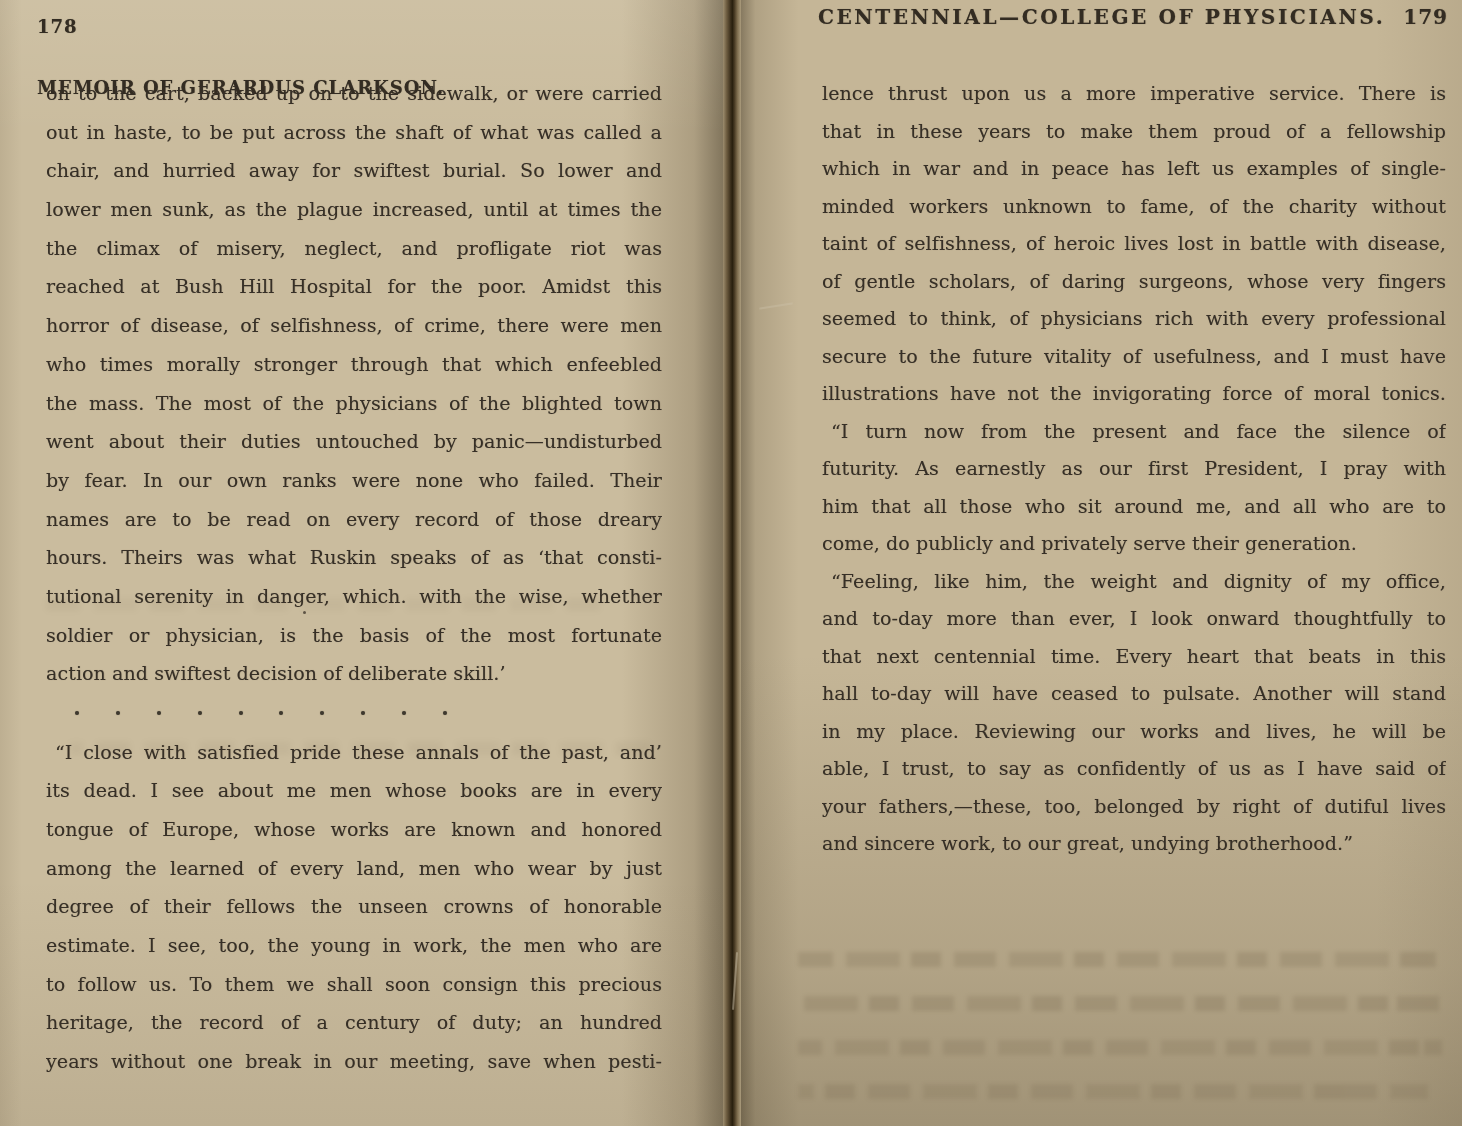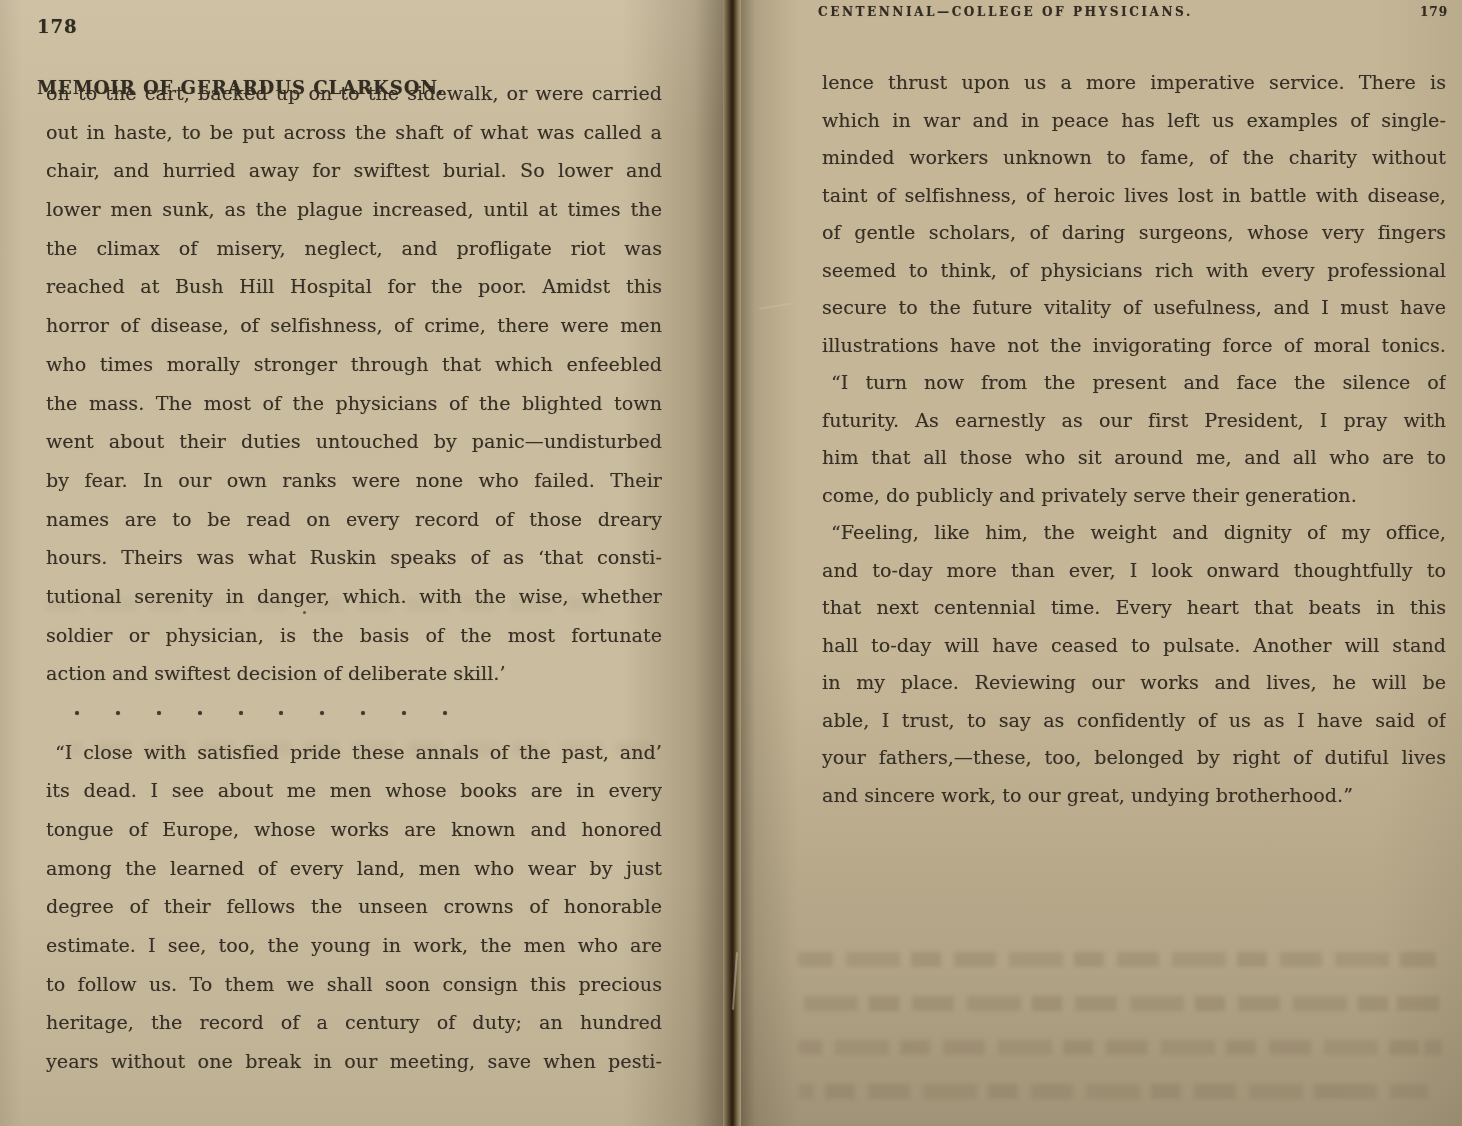--- a/index.html
+++ b/index.html
@@ -29,29 +29,29 @@
     background:linear-gradient(90deg,#9d8d6f 0%,#6e5d41 20%,#3c301c 42%,#281f0e 52%,#4a3c25 64%,#7e6d4e 80%,#ab9c7d 100%);
   }
 
   
   .running-head{
     position:absolute;display:flex;align-items:baseline;
     font-weight:700;color:#332c22;
     text-shadow:0.3px 0.3px 0.8px rgba(50,42,30,0.45);
   }
   .left-head{left:37px;top:16px;gap:40px;font-size:18px;letter-spacing:1px;flex-direction:column;}
-  .right-head{left:77px;right:14px;top:5px;justify-content:space-between;font-size:12px;}
+  .right-head{left:77px;right:14px;top:5px;justify-content:space-between;font-size:20px;}
   .right-head .head-title{letter-spacing:2.6px;}
   .pagenum{letter-spacing:1px;}
 
   
   .body-text{position:absolute;color:#362f26;font-size:19px;
     text-shadow:0.3px 0.3px 0.7px rgba(54,47,38,0.35);letter-spacing:0.1px;}
   .left-body{left:22px;top:74px;width:640px;--lh:38.7px;}
-  .right-body{left:57px;top:64px;width:648px;--lh:37.5px;}
+  .right-body{left:57px;top:75px;width:648px;--lh:37.5px;}
   .text-line{
     height:var(--lh);line-height:var(--lh);overflow:hidden;
     text-align:justify;text-align-last:justify;margin-left:24px;
   }
   .text-line.last-left{text-align-last:left;}
   .text-line.indent{padding-left:9px;}
 
   
   .dots-row{display:flex;justify-content:space-between;align-items:center;
     width:372px;margin-left:53px;height:39.5px;}
@@ -155,20 +155,21 @@
 
   <section class="page right">
     <header class="running-head right-head">
       <span class="head-title">CENTENNIAL—COLLEGE OF PHYSICIANS.</span>
       <span class="pagenum">179</span>
     </header>
 
     <div class="body-text right-body">
       <div class="paragraph">
           <div class="text-line">lence thrust upon us a more imperative service. There is</div>
+          <div class="text-line">that in these years to make them proud of a fellowship</div>
           <div class="text-line">which in war and in peace has left us examples of single-</div>
           <div class="text-line">minded workers unknown to fame, of the charity without</div>
           <div class="text-line">taint of selfishness, of heroic lives lost in battle with disease,</div>
           <div class="text-line">of gentle scholars, of daring surgeons, whose very fingers</div>
           <div class="text-line">seemed to think, of physicians rich with every professional</div>
           <div class="text-line">secure to the future vitality of usefulness, and I must have</div>
           <div class="text-line">illustrations have not the invigorating force of moral tonics.</div>
         </div>
       <div class="paragraph">
           <div class="text-line indent">“I turn now from the present and face the silence of</div>

